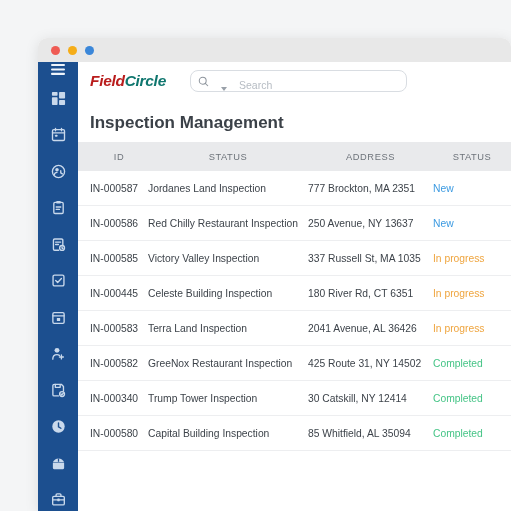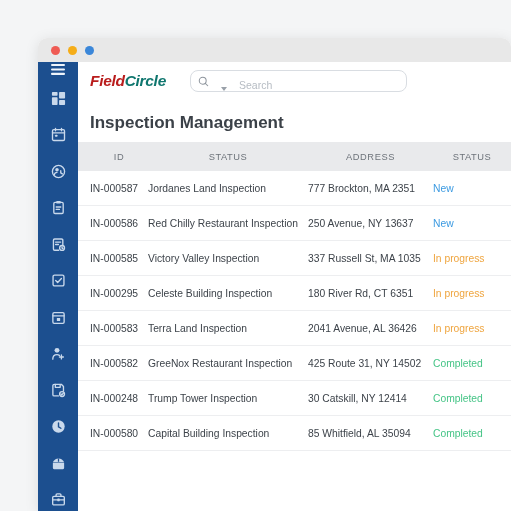--- a/index.html
+++ b/index.html
@@ -369,39 +369,39 @@
                 <td class="col-address">250 Avenue, NY 13637</td>
                 <td class="col-status st-new">New</td>
               </tr>
               <tr>
                 <td class="col-id">IN-000585</td>
                 <td class="col-title">Victory Valley Inspection</td>
                 <td class="col-address">337 Russell St, MA 1035</td>
                 <td class="col-status st-in-progress">In progress</td>
               </tr>
               <tr>
-                <td class="col-id">IN-000295</td>
+                <td class="col-id">IN-000445</td>
                 <td class="col-title">Celeste Building Inspection</td>
                 <td class="col-address">180 River Rd, CT 6351</td>
                 <td class="col-status st-in-progress">In progress</td>
               </tr>
               <tr>
                 <td class="col-id">IN-000583</td>
                 <td class="col-title">Terra Land Inspection</td>
                 <td class="col-address">2041 Avenue, AL 36426</td>
                 <td class="col-status st-in-progress">In progress</td>
               </tr>
               <tr>
                 <td class="col-id">IN-000582</td>
                 <td class="col-title">GreeNox Restaurant Inspection</td>
                 <td class="col-address">425 Route 31, NY 14502</td>
                 <td class="col-status st-completed">Completed</td>
               </tr>
               <tr>
-                <td class="col-id">IN-000248</td>
+                <td class="col-id">IN-000340</td>
                 <td class="col-title">Trump Tower Inspection</td>
                 <td class="col-address">30 Catskill, NY 12414</td>
                 <td class="col-status st-completed">Completed</td>
               </tr>
               <tr>
                 <td class="col-id">IN-000580</td>
                 <td class="col-title">Capital Building Inspection</td>
                 <td class="col-address">85 Whitfield, AL 35094</td>
                 <td class="col-status st-completed">Completed</td>
               </tr>

